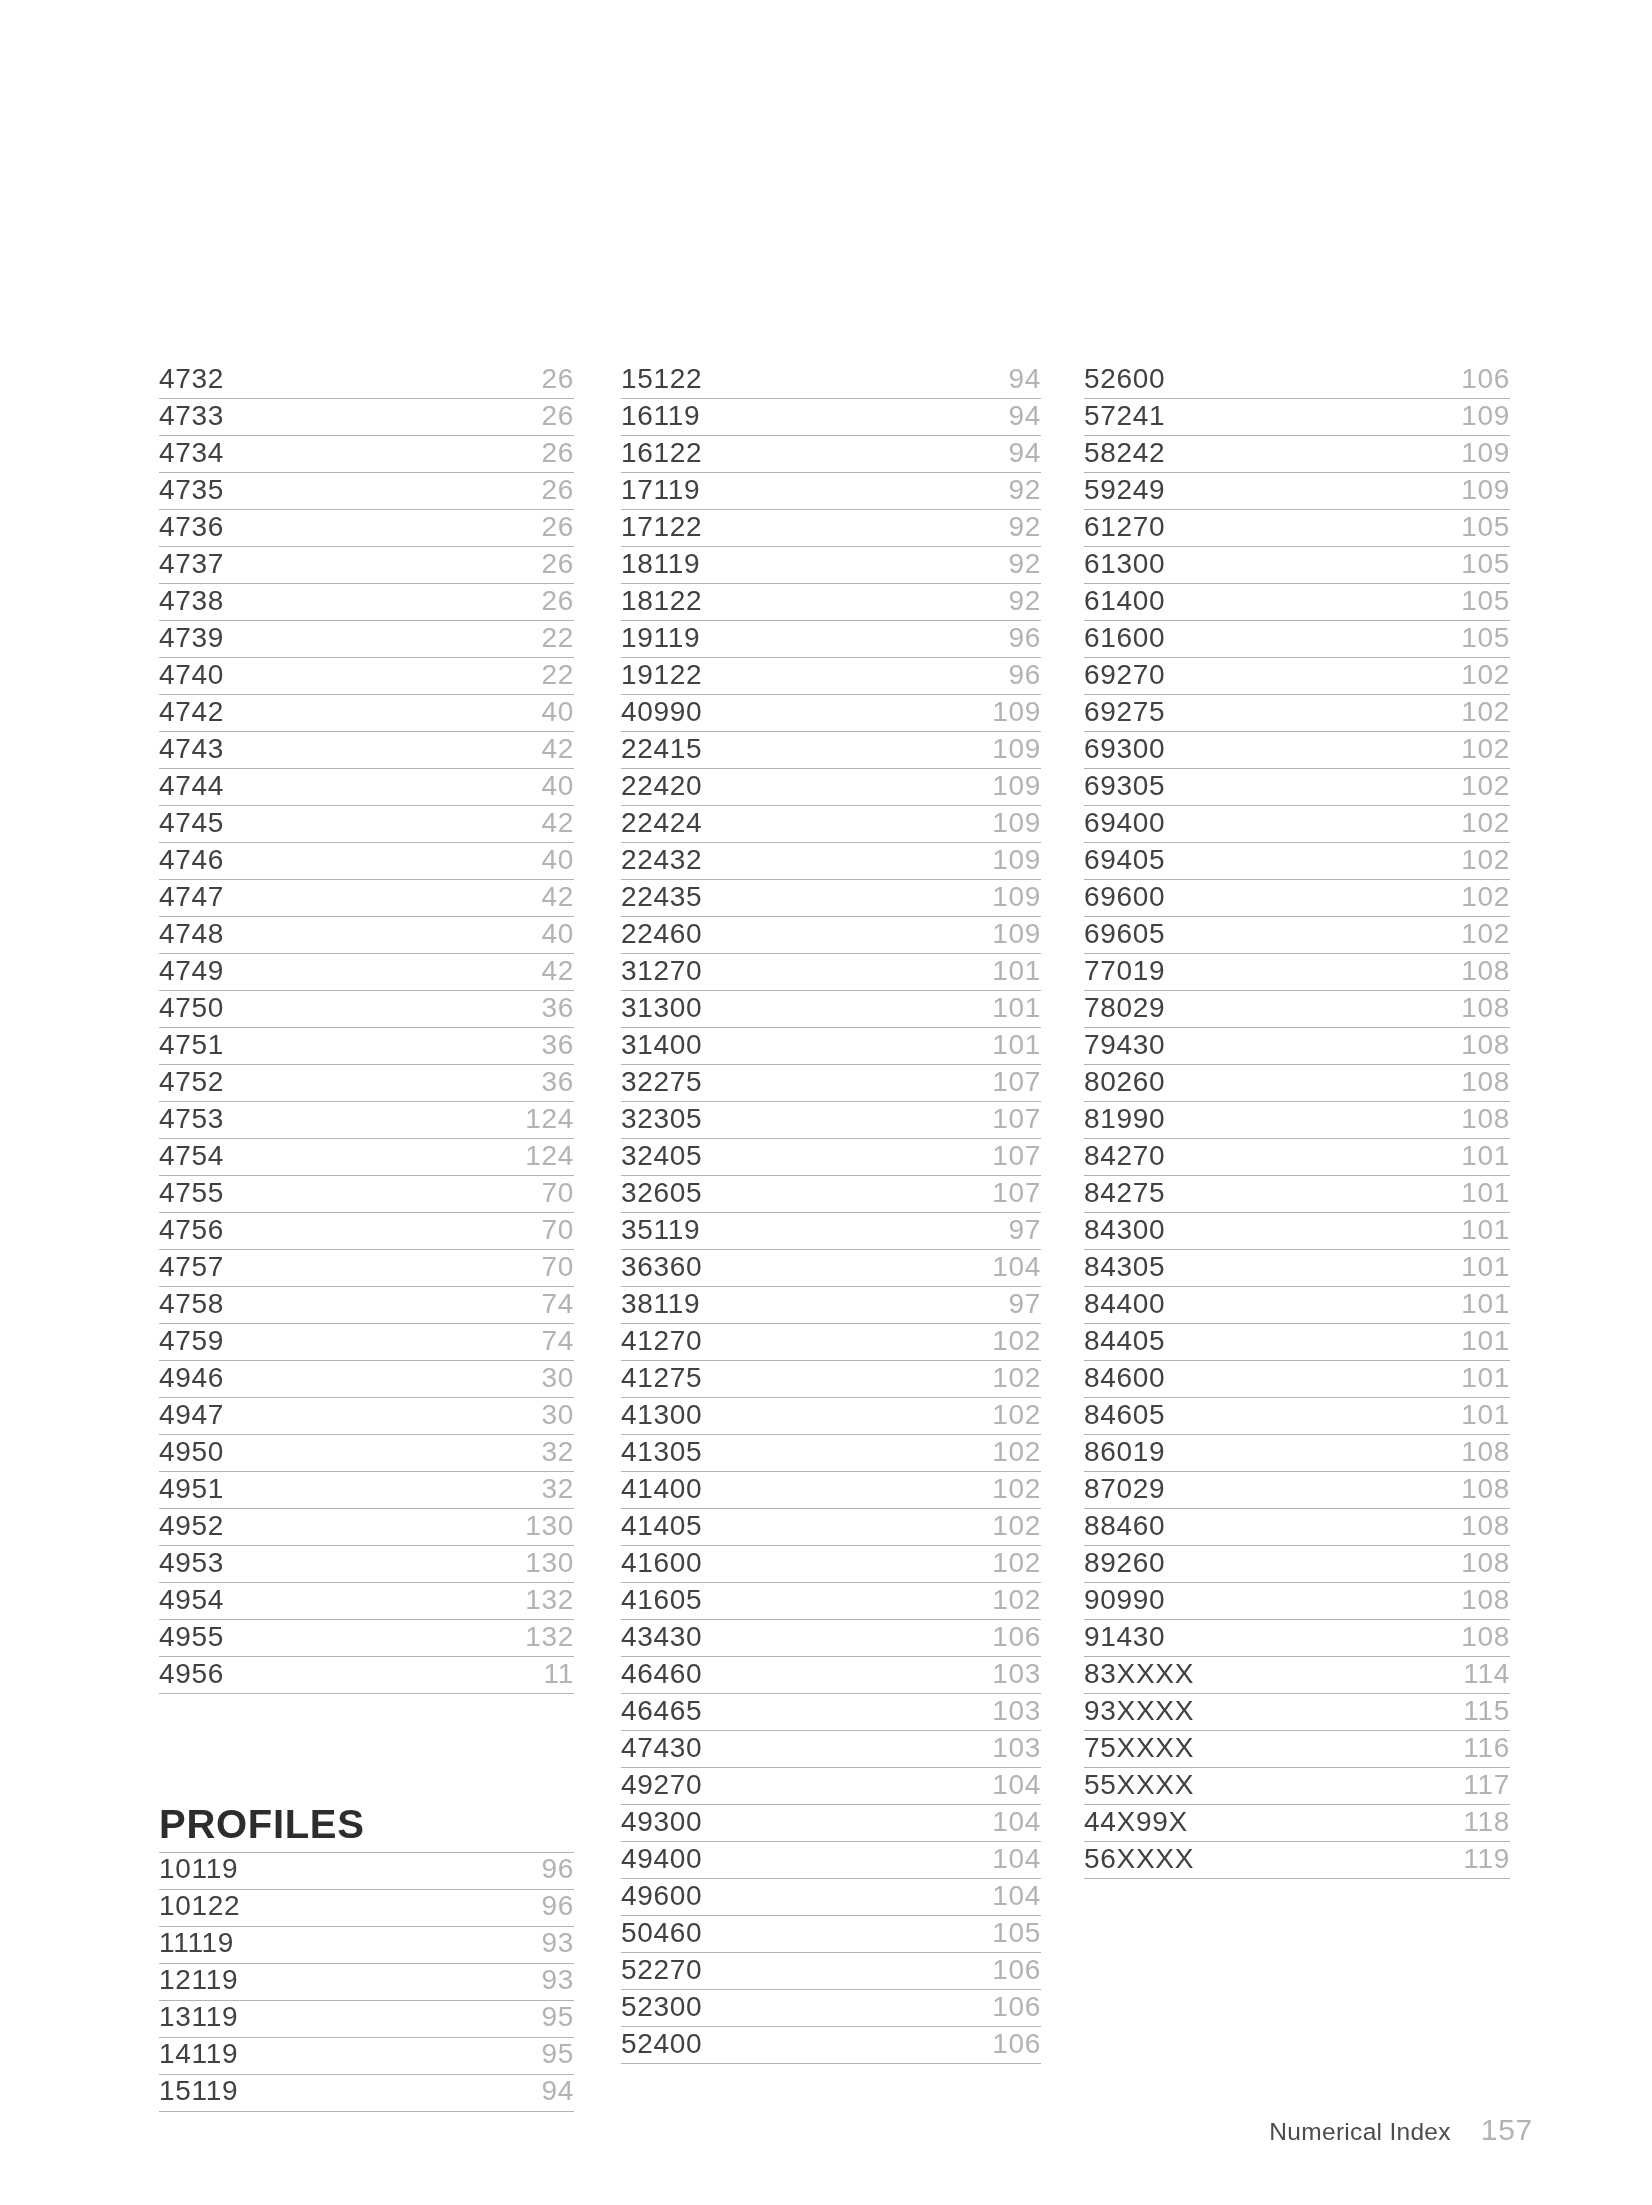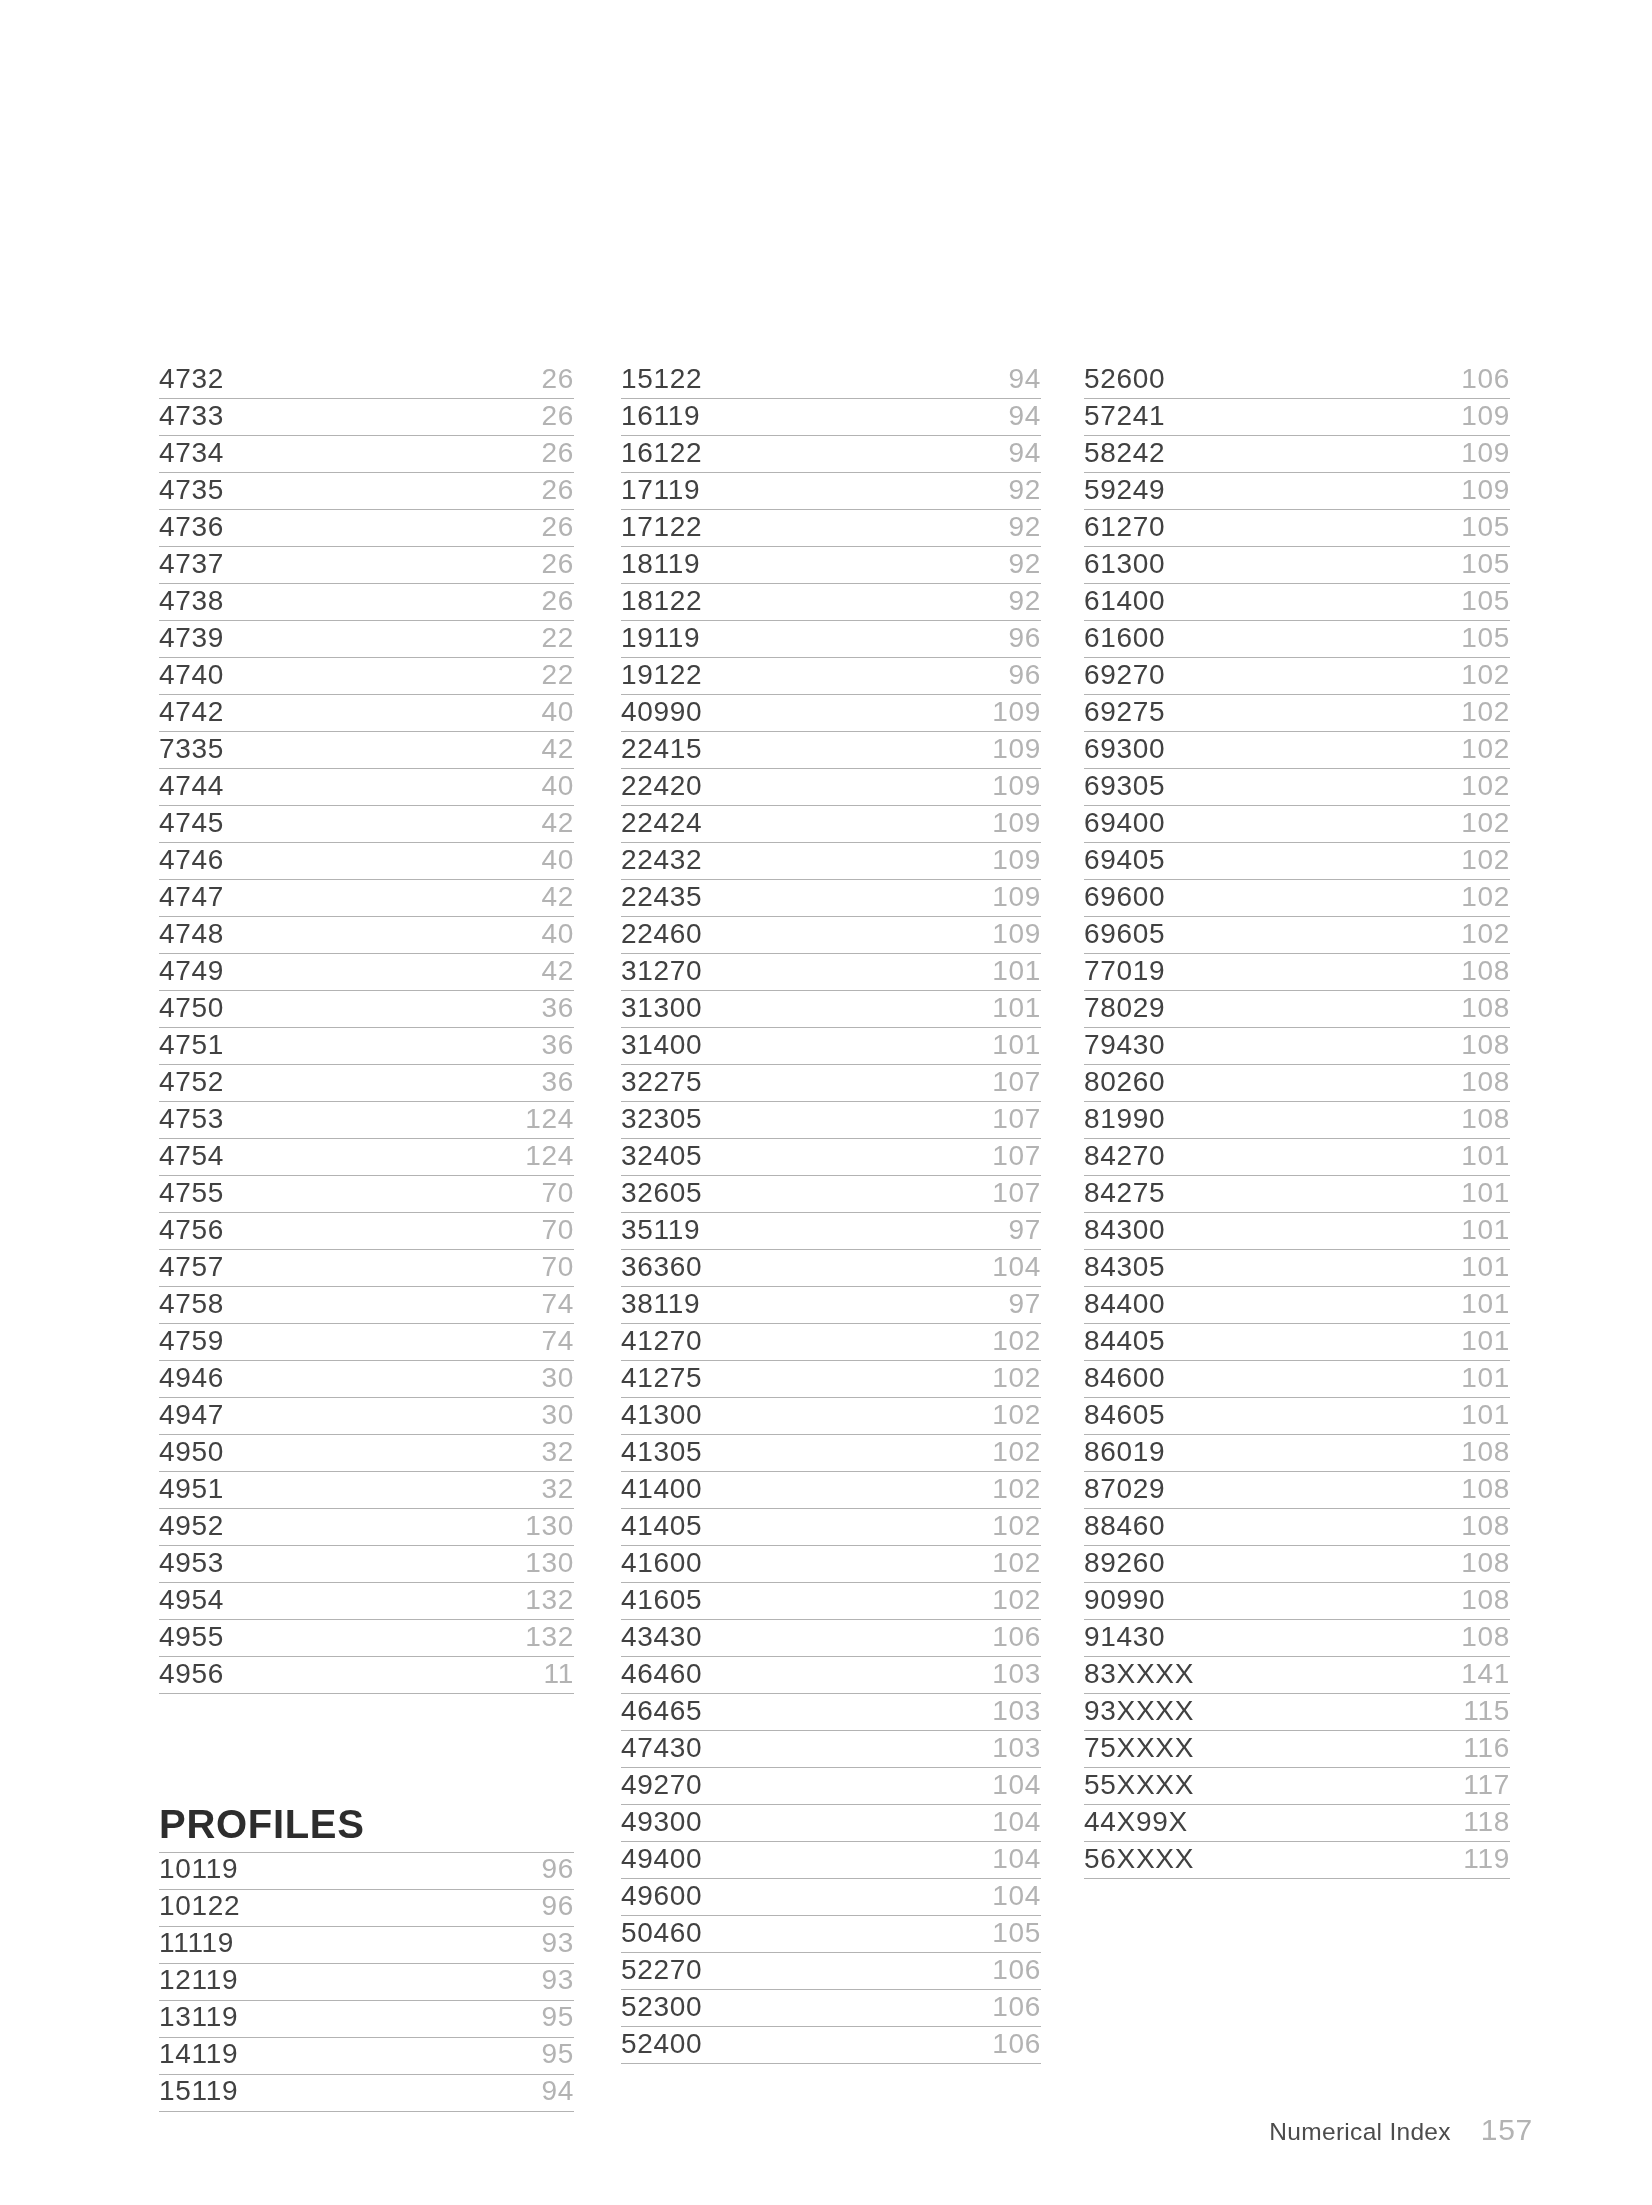--- a/index.html
+++ b/index.html
@@ -112,21 +112,21 @@
     </div>
     <div class="row">
       <span class="num">4740</span>
       <span class="pg">22</span>
     </div>
     <div class="row">
       <span class="num">4742</span>
       <span class="pg">40</span>
     </div>
     <div class="row">
-      <span class="num">7335</span>
+      <span class="num">4743</span>
       <span class="pg">42</span>
     </div>
     <div class="row">
       <span class="num">4744</span>
       <span class="pg">40</span>
     </div>
     <div class="row">
       <span class="num">4745</span>
       <span class="pg">42</span>
     </div>
@@ -574,21 +574,21 @@
     <div class="row">
       <span class="num">90990</span>
       <span class="pg">108</span>
     </div>
     <div class="row">
       <span class="num">91430</span>
       <span class="pg">108</span>
     </div>
     <div class="row">
       <span class="num">83XXXX</span>
-      <span class="pg">141</span>
+      <span class="pg">114</span>
     </div>
     <div class="row">
       <span class="num">93XXXX</span>
       <span class="pg">115</span>
     </div>
     <div class="row">
       <span class="num">75XXXX</span>
       <span class="pg">116</span>
     </div>
     <div class="row">

